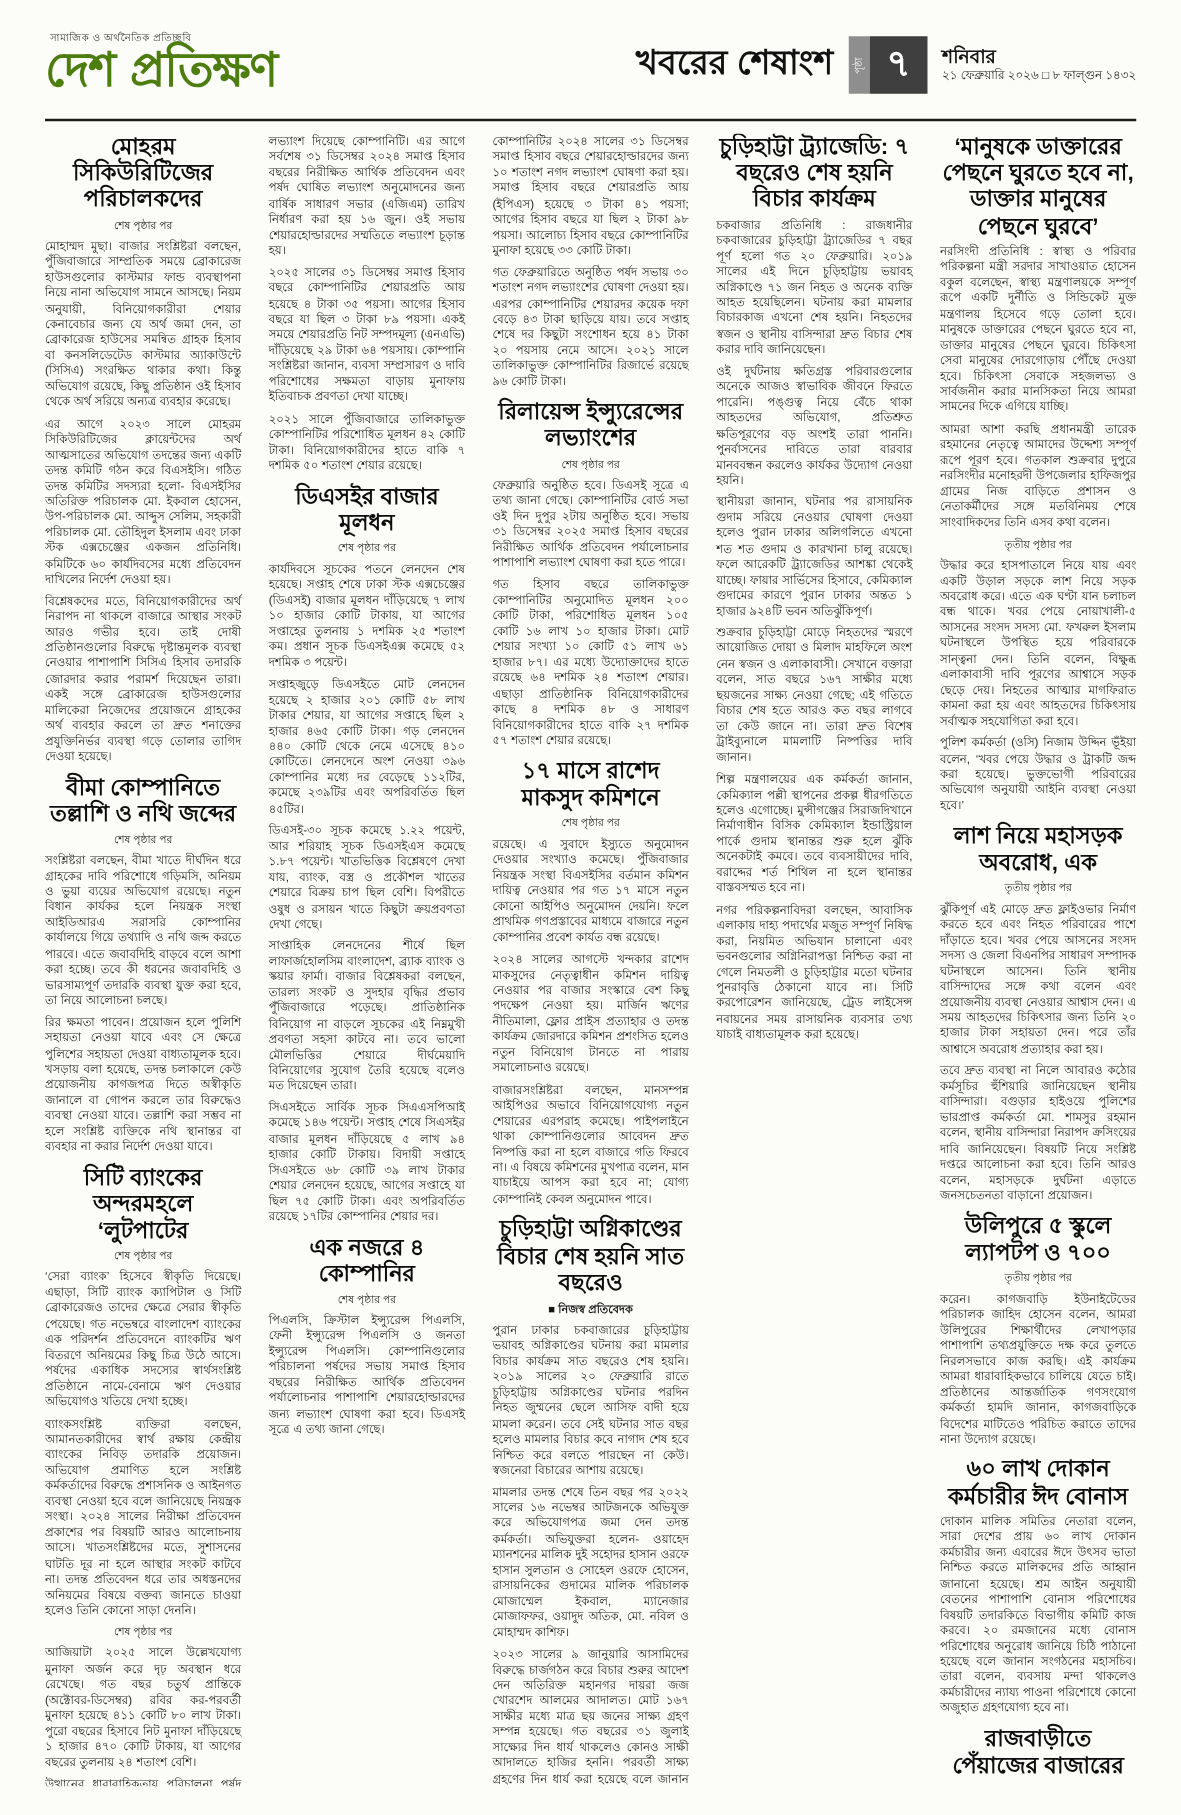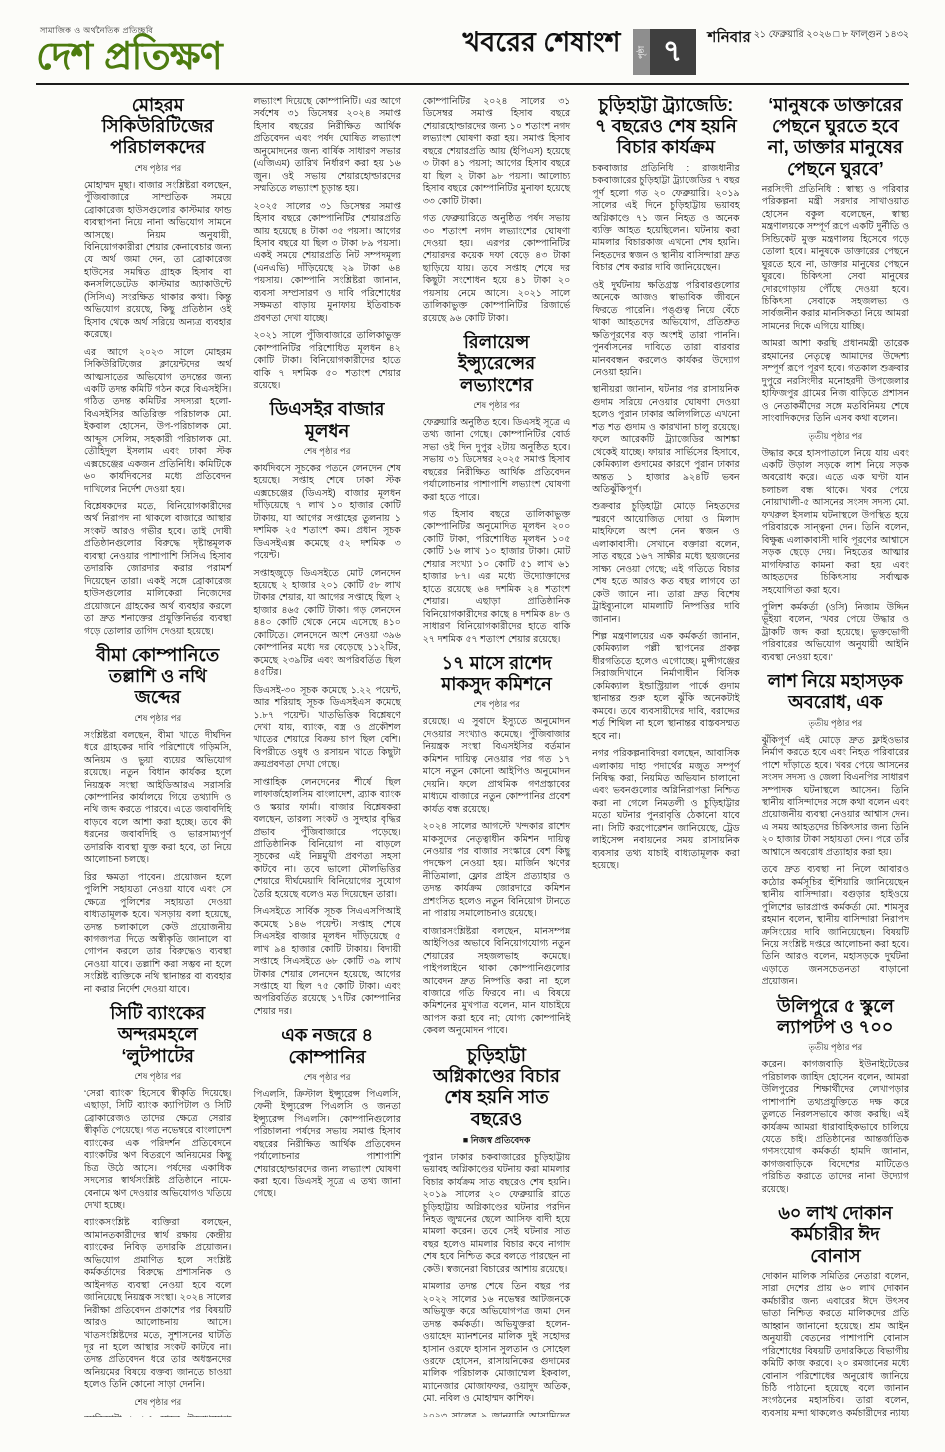--- a/index.html
+++ b/index.html
@@ -1,33 +1,33 @@
 <!DOCTYPE html>
 <html lang="bn"><head>
 <meta charset="utf-8">
 <style>
   html,body{margin:0;padding:0;}
   body{background:#e8e8e6;font-family:"Liberation Sans","DejaVu Sans",sans-serif;}
   .page{position:relative;width:945px;height:1452px;margin:0 auto;background:#fcfcf9;color:#161616;overflow:hidden;box-sizing:border-box;padding:24px 36px 10px 36px;}
   
-  .hdr{display:flex;justify-content:space-between;align-items:flex-end;border-bottom:2.5px solid #1c1c1c;padding-bottom:8px;}
+  .hdr{display:flex;justify-content:space-between;align-items:flex-end;border-bottom:2.5px solid #1c1c1c;padding-bottom:20px;}
   .masthead-wrap{display:flex;flex-direction:column;}
   .tagline{font-size:8px;letter-spacing:.5px;color:#333;margin-left:4px;}
   .masthead{font-size:38px;font-weight:900;line-height:1;letter-spacing:-1px;color:#4d7c0f;font-family:"DejaVu Sans","Liberation Sans",sans-serif;}
-  .hdr-right{display:flex;align-items:flex-start;gap:12px;}
+  .hdr-right{display:flex;align-items:center;gap:12px;}
   .section-title{font-size:27px;font-weight:700;color:#111;line-height:1;padding-bottom:4px;}
   .pagebox{display:flex;align-items:stretch;height:46px;}
   .pagebox .vlabel{background:#8e8e8e;color:#fff;width:17px;display:flex;align-items:center;justify-content:center;font-size:8px;}
   .pagebox .vlabel span{transform:rotate(-90deg);white-space:nowrap;display:block;}
   .pagebox .num{background:#3f3f3f;color:#fff;width:46px;display:flex;align-items:center;justify-content:center;font-size:30px;font-weight:700;}
-  .dateblock{display:flex;flex-direction:row;justify-content:center;gap:3px;}
+  .dateblock{display:flex;flex-direction:column;justify-content:center;gap:3px;}
   .dateblock .day{font-size:15px;font-weight:700;line-height:1;}
   .dateblock .dateline{font-size:9.5px;color:#222;line-height:1;}
   
-  .cols{display:flex;gap:22px;margin-top:10px;height:1322px;overflow:hidden;margin-left:48px;}
+  .cols{display:flex;gap:22px;margin-top:10px;height:1322px;overflow:hidden;}
   .col{flex:1 1 0;min-width:0;text-align:justify;}
   .hl{font-weight:700;font-size:18px;line-height:1.18;text-align:center;margin:8px 2px 3px 2px;color:#0d0d0d;}
   .col .art:first-child .hl{margin-top:0;}
   .cont{font-size:8.5px;text-align:center;margin:0 0 3px 0;color:#222;}
   .byline{font-size:9px;font-weight:700;text-align:center;margin:0 0 3px 0;}
   p.body{font-size:9.3px;line-height:1.34;margin:0 0 5px 0;color:#1b1b1b;word-spacing:.3px;}
 </style>
 </head>
 <body>
 
@@ -110,21 +110,21 @@
           <div class="hl">রিলায়েন্স ইন্স্যুরেন্সের লভ্যাংশের</div>
           <div class="cont">শেষ পৃষ্ঠার পর</div>
           <p class="body">ফেব্রুয়ারি অনুষ্ঠিত হবে। ডিএসই সূত্রে এ তথ্য জানা গেছে। কোম্পানিটির বোর্ড সভা ওই দিন দুপুর ২টায় অনুষ্ঠিত হবে। সভায় ৩১ ডিসেম্বর ২০২৫ সমাপ্ত হিসাব বছরের নিরীক্ষিত আর্থিক প্রতিবেদন পর্যালোচনার পাশাপাশি লভ্যাংশ ঘোষণা করা হতে পারে।</p>
           <p class="body">গত হিসাব বছরে তালিকাভুক্ত কোম্পানিটির অনুমোদিত মূলধন ২০০ কোটি টাকা, পরিশোধিত মূলধন ১০৫ কোটি ১৬ লাখ ১০ হাজার টাকা। মোট শেয়ার সংখ্যা ১০ কোটি ৫১ লাখ ৬১ হাজার ৮৭। এর মধ্যে উদ্যোক্তাদের হাতে রয়েছে ৬৪ দশমিক ২৪ শতাংশ শেয়ার। এছাড়া প্রাতিষ্ঠানিক বিনিয়োগকারীদের কাছে ৪ দশমিক ৪৮ ও সাধারণ বিনিয়োগকারীদের হাতে বাকি ২৭ দশমিক ৫৭ শতাংশ শেয়ার রয়েছে।</p>
         </div>
         <div class="art">
           <div class="hl">১৭ মাসে রাশেদ মাকসুদ কমিশনে</div>
           <div class="cont">শেষ পৃষ্ঠার পর</div>
           <p class="body">রয়েছে। এ সুবাদে ইস্যুতে অনুমোদন দেওয়ার সংখ্যাও কমেছে। পুঁজিবাজার নিয়ন্ত্রক সংস্থা বিএসইসির বর্তমান কমিশন দায়িত্ব নেওয়ার পর গত ১৭ মাসে নতুন কোনো আইপিও অনুমোদন দেয়নি। ফলে প্রাথমিক গণপ্রস্তাবের মাধ্যমে বাজারে নতুন কোম্পানির প্রবেশ কার্যত বন্ধ রয়েছে।</p>
           <p class="body">২০২৪ সালের আগস্টে খন্দকার রাশেদ মাকসুদের নেতৃত্বাধীন কমিশন দায়িত্ব নেওয়ার পর বাজার সংস্কারে বেশ কিছু পদক্ষেপ নেওয়া হয়। মার্জিন ঋণের নীতিমালা, ফ্লোর প্রাইস প্রত্যাহার ও তদন্ত কার্যক্রম জোরদারে কমিশন প্রশংসিত হলেও নতুন বিনিয়োগ টানতে না পারায় সমালোচনাও রয়েছে।</p>
-          <p class="body">বাজারসংশ্লিষ্টরা বলছেন, মানসম্পন্ন আইপিওর অভাবে বিনিয়োগযোগ্য নতুন শেয়ারের সহজলভাহ কমেছে। পাইপলাইনে থাকা কোম্পানিগুলোর আবেদন দ্রুত নিষ্পত্তি করা না হলে বাজারে গতি ফিরবে না। এ বিষয়ে কমিশনের মুখপাত্র বলেন, মান যাচাইয়ে আপস করা হবে না; যোগ্য কোম্পানিই কেবল অনুমোদন পাবে।</p>
+          <p class="body">বাজারসংশ্লিষ্টরা বলছেন, মানসম্পন্ন আইপিওর অভাবে বিনিয়োগযোগ্য নতুন শেয়ারের এরপরাহ কমেছে। পাইপলাইনে থাকা কোম্পানিগুলোর আবেদন দ্রুত নিষ্পত্তি করা না হলে বাজারে গতি ফিরবে না। এ বিষয়ে কমিশনের মুখপাত্র বলেন, মান যাচাইয়ে আপস করা হবে না; যোগ্য কোম্পানিই কেবল অনুমোদন পাবে।</p>
         </div>
         <div class="art">
           <div class="hl">চুড়িহাট্টা অগ্নিকাণ্ডের বিচার শেষ হয়নি সাত বছরেও</div>
           <div class="byline">■ নিজস্ব প্রতিবেদক</div>
           <p class="body">পুরান ঢাকার চকবাজারের চুড়িহাট্টায় ভয়াবহ অগ্নিকাণ্ডের ঘটনায় করা মামলার বিচার কার্যক্রম সাত বছরেও শেষ হয়নি। ২০১৯ সালের ২০ ফেব্রুয়ারি রাতে চুড়িহাট্টায় অগ্নিকাণ্ডের ঘটনার পরদিন নিহত জুম্মনের ছেলে আসিফ বাদী হয়ে মামলা করেন। তবে সেই ঘটনার সাত বছর হলেও মামলার বিচার কবে নাগাদ শেষ হবে নিশ্চিত করে বলতে পারছেন না কেউ। স্বজনেরা বিচারের আশায় রয়েছে।</p>
           <p class="body">মামলার তদন্ত শেষে তিন বছর পর ২০২২ সালের ১৬ নভেম্বর আটজনকে অভিযুক্ত করে অভিযোগপত্র জমা দেন তদন্ত কর্মকর্তা। অভিযুক্তরা হলেন- ওয়াহেদ ম্যানশনের মালিক দুই সহোদর হাসান ওরফে হাসান সুলতান ও সোহেল ওরফে হোসেন, রাসায়নিকের গুদামের মালিক পরিচালক মোজাম্মেল ইকবাল, ম্যানেজার মোজাফফর, ওয়াদুদ অতিক, মো. নবিল ও মোহাম্মদ কাশিফ।</p>
           <p class="body">২০২৩ সালের ৯ জানুয়ারি আসামিদের বিরুদ্ধে চার্জগঠন করে বিচার শুরুর আদেশ দেন অতিরিক্ত মহানগর দায়রা জজ খোরশেদ আলমের আদালত। মোট ১৬৭ সাক্ষীর মধ্যে মাত্র ছয় জনের সাক্ষ্য গ্রহণ সম্পন্ন হয়েছে। গত বছরের ৩১ জুলাই সাক্ষ্যের দিন ধার্য থাকলেও কোনও সাক্ষী আদালতে হাজির হননি। পরবর্তী সাক্ষ্য গ্রহণের দিন ধার্য করা হয়েছে বলে জানান আদালতের বেঞ্চ সহকারী মিলন হোসেন।</p>
         </div>
       </div>
       <div class="col">

